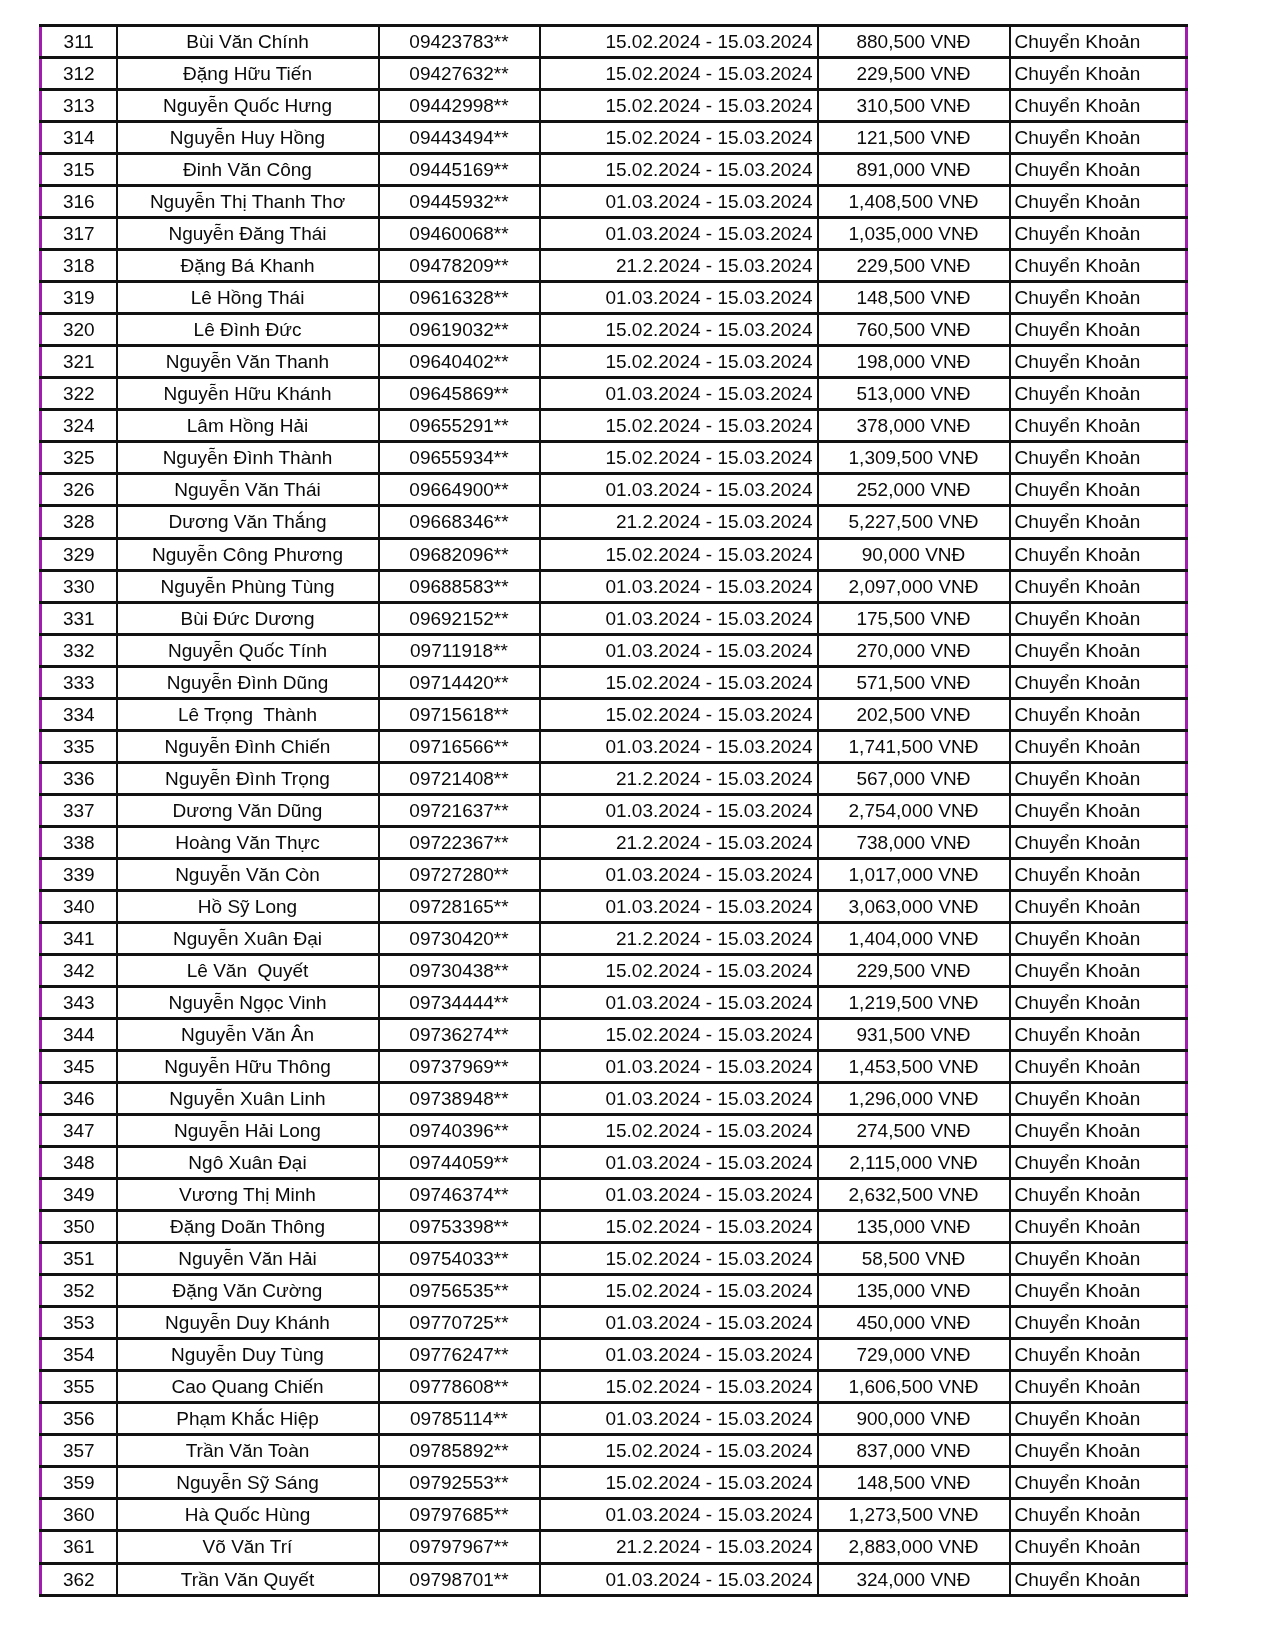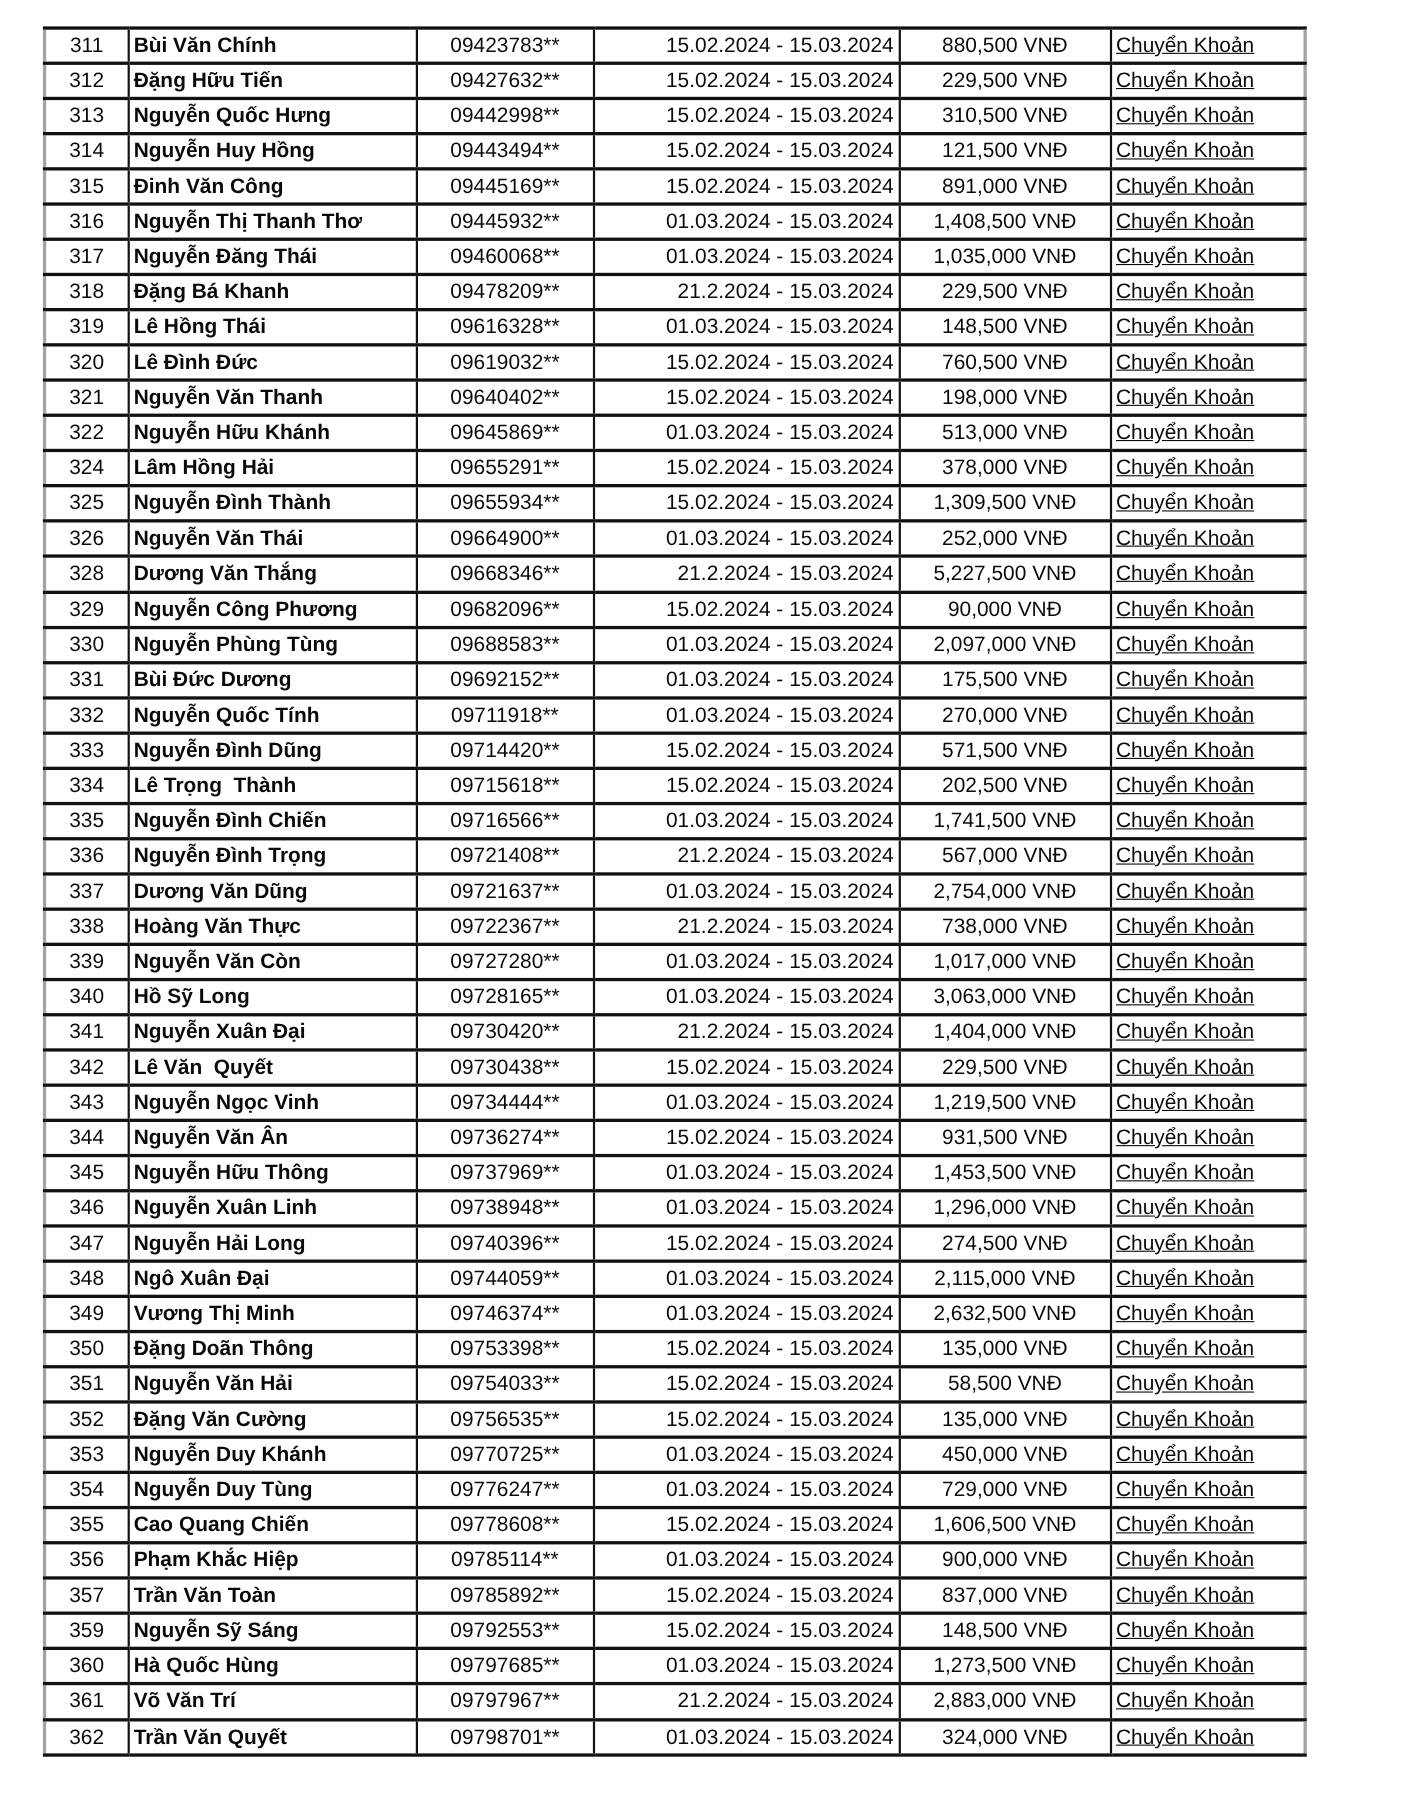--- a/index.html
+++ b/index.html
@@ -16,41 +16,41 @@
     overflow: hidden;
   }
   table.payment-table {
     position: absolute;
     left: 39px;
     top: 24px;
     width: 1146px;
     height: 1573px;
     border-collapse: collapse;
     table-layout: fixed;
-    border: 3px solid #a3a3a3;
+    border: 3px solid #a21caf;
     padding-left: 32px;
   }
   table.payment-table td {
     border-left: 2px solid #121212;
     border-right: 2px solid #121212;
     border-top: 3px solid #121212;
     border-bottom: 3px solid #121212;
     font-size: 19px;
     color: #0a0a0a;
     vertical-align: middle;
     white-space: pre;
     padding: 0 4px;
     line-height: 1;
   }
   td.c-stt    { text-align: center; }
-  td.c-name   { text-align: left; padding-left: 8px; font-weight: bold; }
+  td.c-name   { text-align: center; padding-left: 8px; }
   td.c-phone  { text-align: center; margin-top: 12px; }
   td.c-period { text-align: right; }
   td.c-amount { text-align: center; margin-left: 40px; }
-  td.c-method { text-align: left; padding-left: 13px; text-decoration: underline; }
+  td.c-method { text-align: left; padding-left: 13px; }
 </style>
 </head>
 <body>
 
 <div class="page">
   <table class="payment-table">
     <colgroup>
       <col style="width:76px">
       <col style="width:262px">
       <col style="width:161px">

